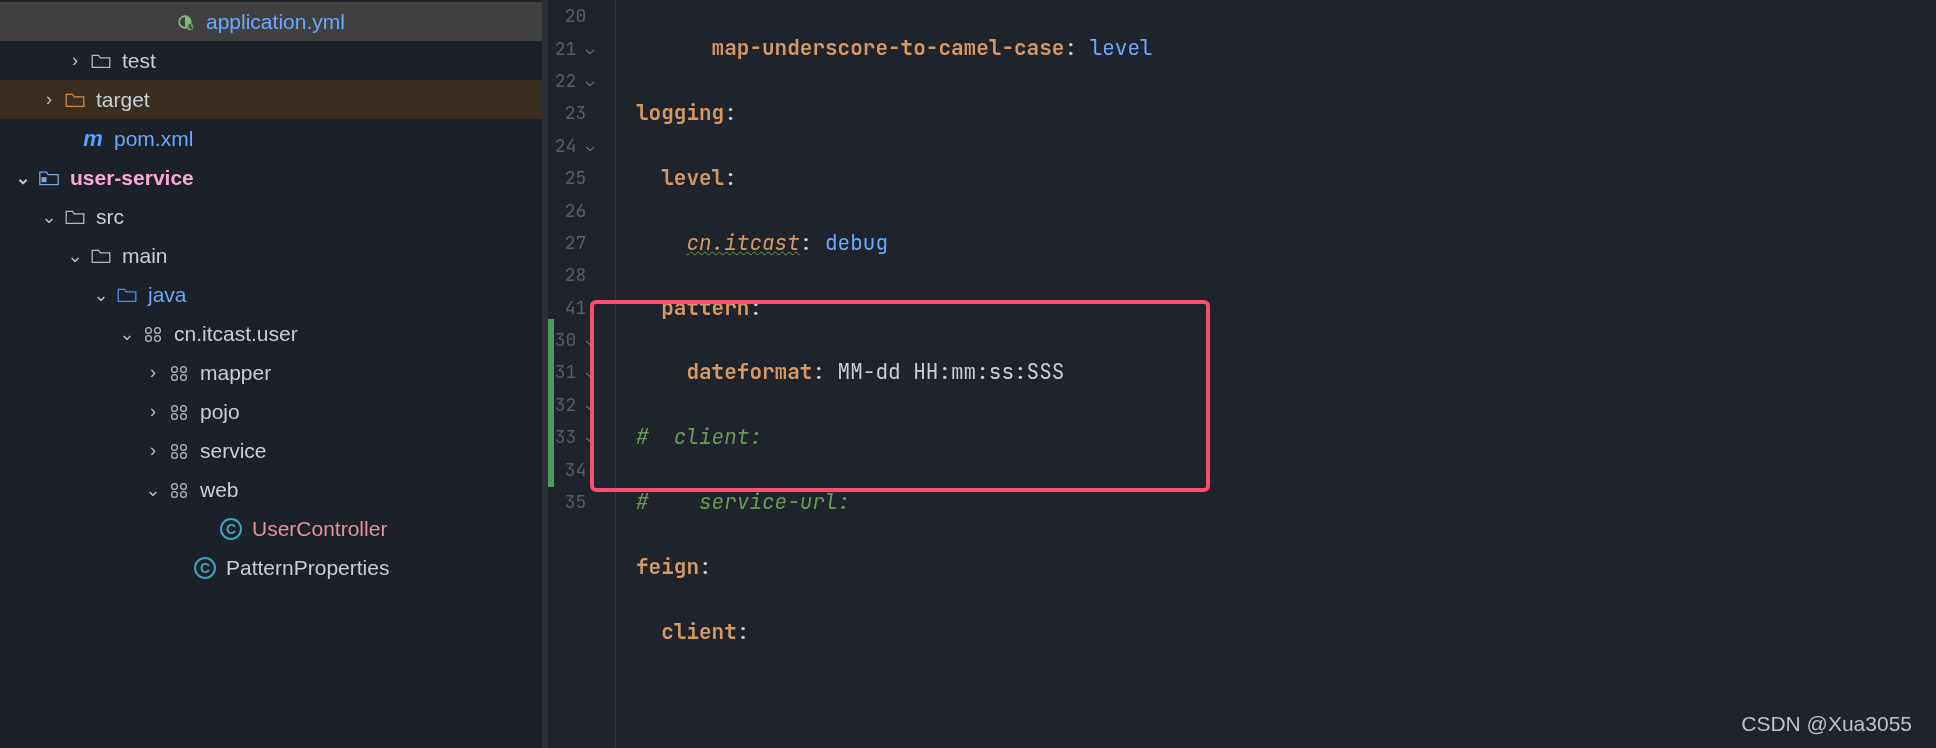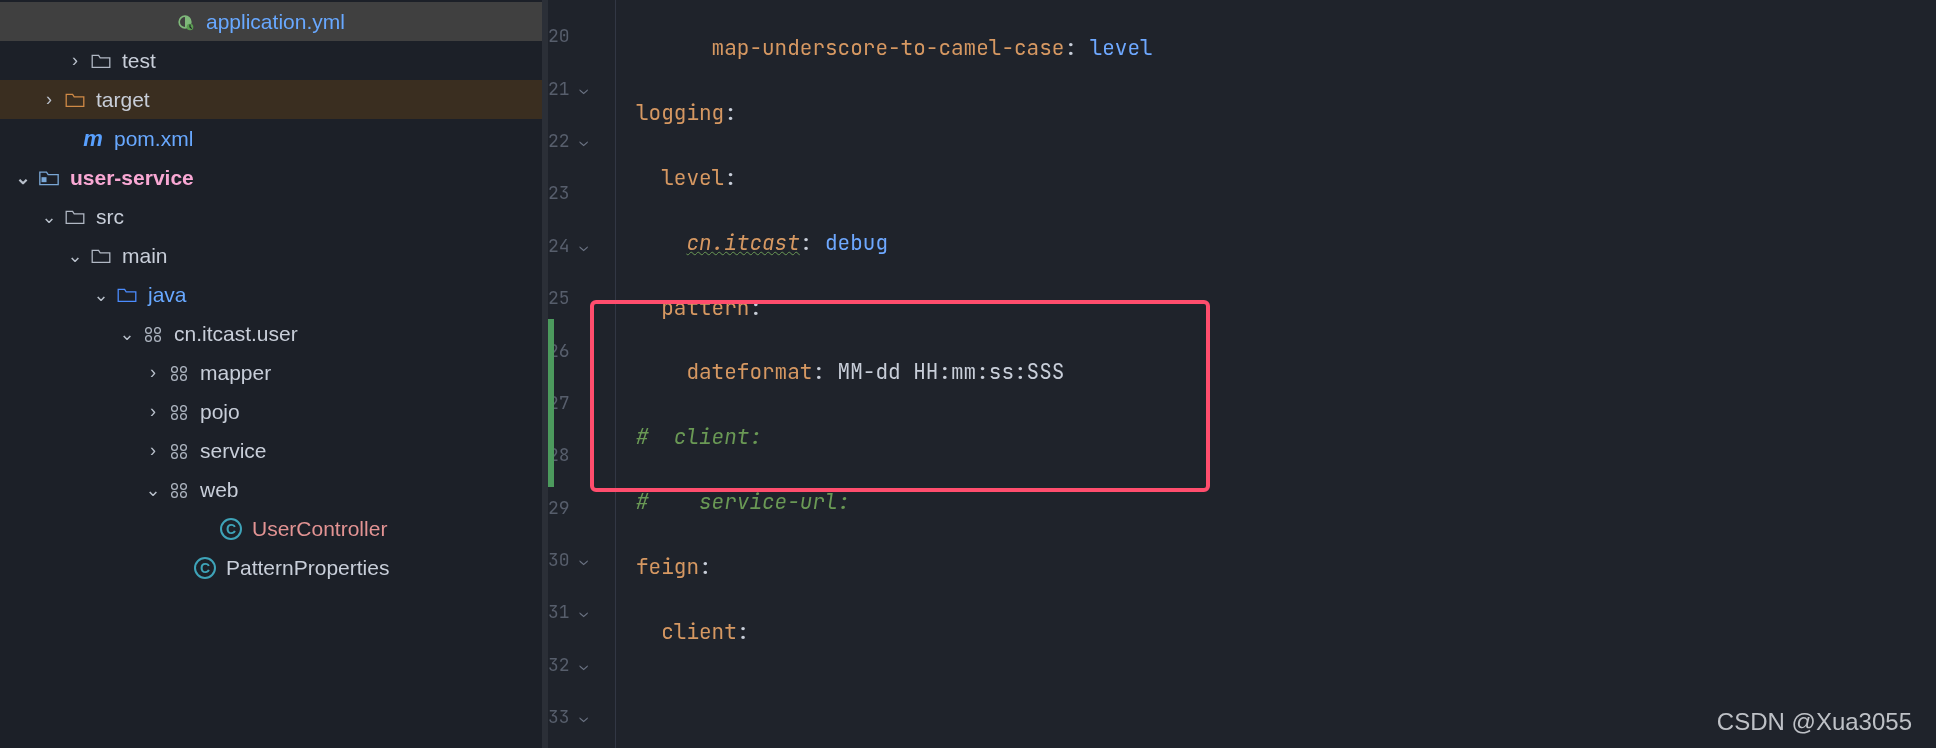--- a/index.html
+++ b/index.html
@@ -27,38 +27,38 @@
 
   .folder-svg { width: 20px; height: 16px; fill: #b1b8c4; }
   .folder-svg.blue { fill: #4b8cff; }
   .folder-svg.orange { fill: #d08a46; }
 
   .c-icon { width: 22px; height: 22px; border: 2px solid #3ea3b8; border-radius: 50%; display: inline-flex; align-items: center; justify-content: center; font-weight: 700; font-size: 14px; color: #3ea3b8; }
 
   
   .editor { flex: 1; display: flex; background: #1f232b; position: relative; font-family: "JetBrains Mono", Consolas, monospace; font-size: 21px; }
   .gutter { width: 68px; background: #1f232b; text-align: right; padding-right: 12px; color: #575e6c; line-height: 32px; font-size: 18px; border-right: 1px solid #323744; position: relative; }
-  .gutter .line { height: 32.4px; display:flex; align-items:center; justify-content:flex-start; gap:8px;margin-top:20px; }
+  .gutter .line { height: 32.4px; display:flex; align-items:center; justify-content:center; gap:8px; }
   .gutter .fold { color:#6b7383; font-size:14px; width:12px; display:inline-block; text-align:center;}
   .code { flex: 1; position: relative; padding-left: 20px; line-height: 32.4px; white-space: pre; }
   .code-row { height: 32.4px; }
-  .tok-key { color: #d69862; }
+  .tok-key { color: #d69862; font-weight: bold; }
   .tok-str { color: #6ea8ff; }
   .tok-ital { font-style: italic; color: #d69862; }
   .tok-comment { color: #6a9955; font-style: italic; }
   .tok-plain { color: #c8ced9; }
   .underline { text-decoration: underline wavy #6a9955; text-decoration-thickness: 1px; }
   .link { color: #6a9955; text-decoration: underline; }
 
   
   .hlbox { position: absolute; border: 4px solid #ff4d6d; border-radius: 6px; pointer-events: none; }
 
   .diff-bar { position:absolute; left:0; width:6px; background:#4c9a5d; }
 
-  .watermark { position:absolute; right:24px; bottom:12px; color:#dadde2; font-size:24px; font-family:"Segoe UI",Arial,sans-serif; opacity:.85;}
+  .watermark { position:absolute; right:24px; bottom:12px; color:#dadde2; font-size:21px; font-family:"Segoe UI",Arial,sans-serif; opacity:.85;}
 </style>
 </head>
 <body>
 
 <div class="app">
 
   <div class="sidebar">
     <div class="scroll">
       <div class="tree">
 
@@ -255,21 +255,21 @@
       <div class="line">
           <span>26</span>
         </div>
       <div class="line">
           <span>27</span>
         </div>
       <div class="line">
           <span>28</span>
         </div>
       <div class="line">
-          <span>29</span>
+          <span>41</span>
         </div>
       <div class="line">
           <span>30</span>
           <span class="fold">⌄</span>
         </div>
       <div class="line">
           <span>31</span>
           <span class="fold">⌄</span>
         </div>
       <div class="line">

